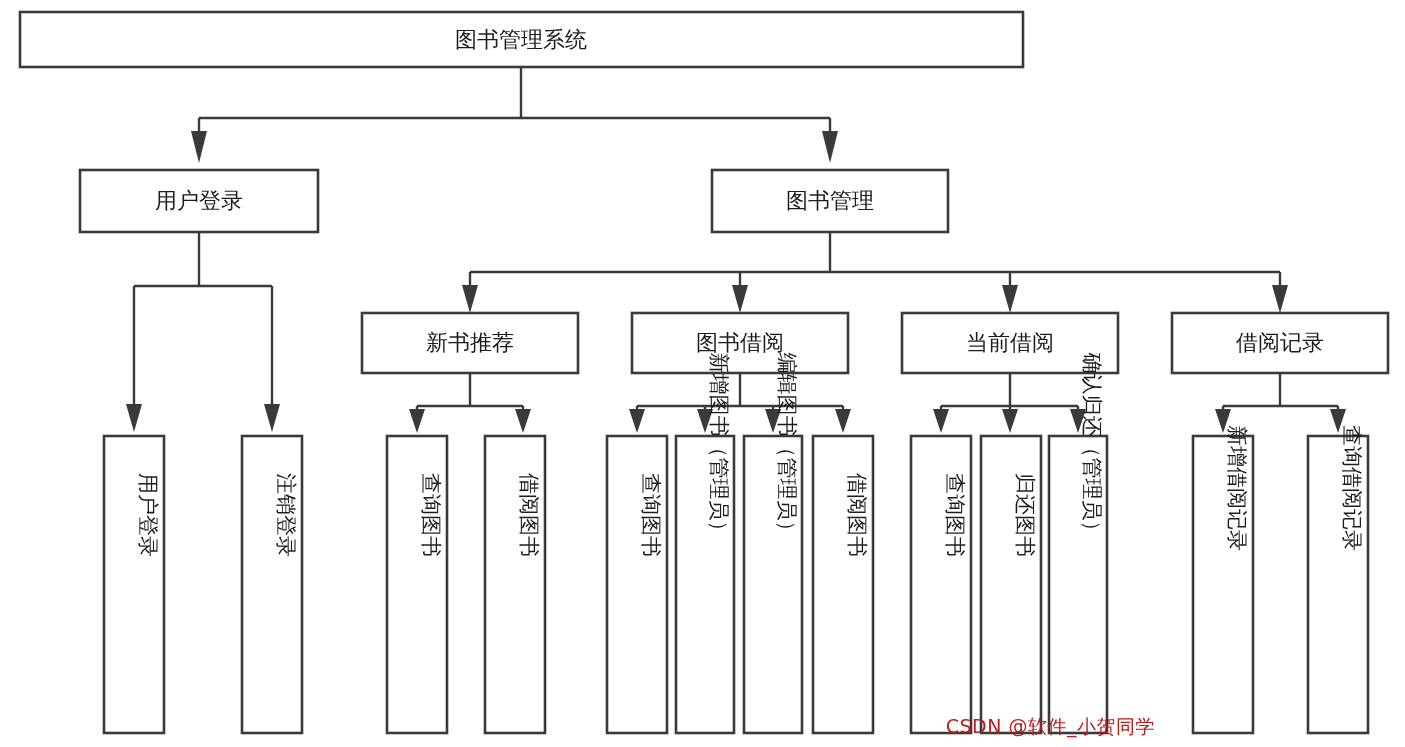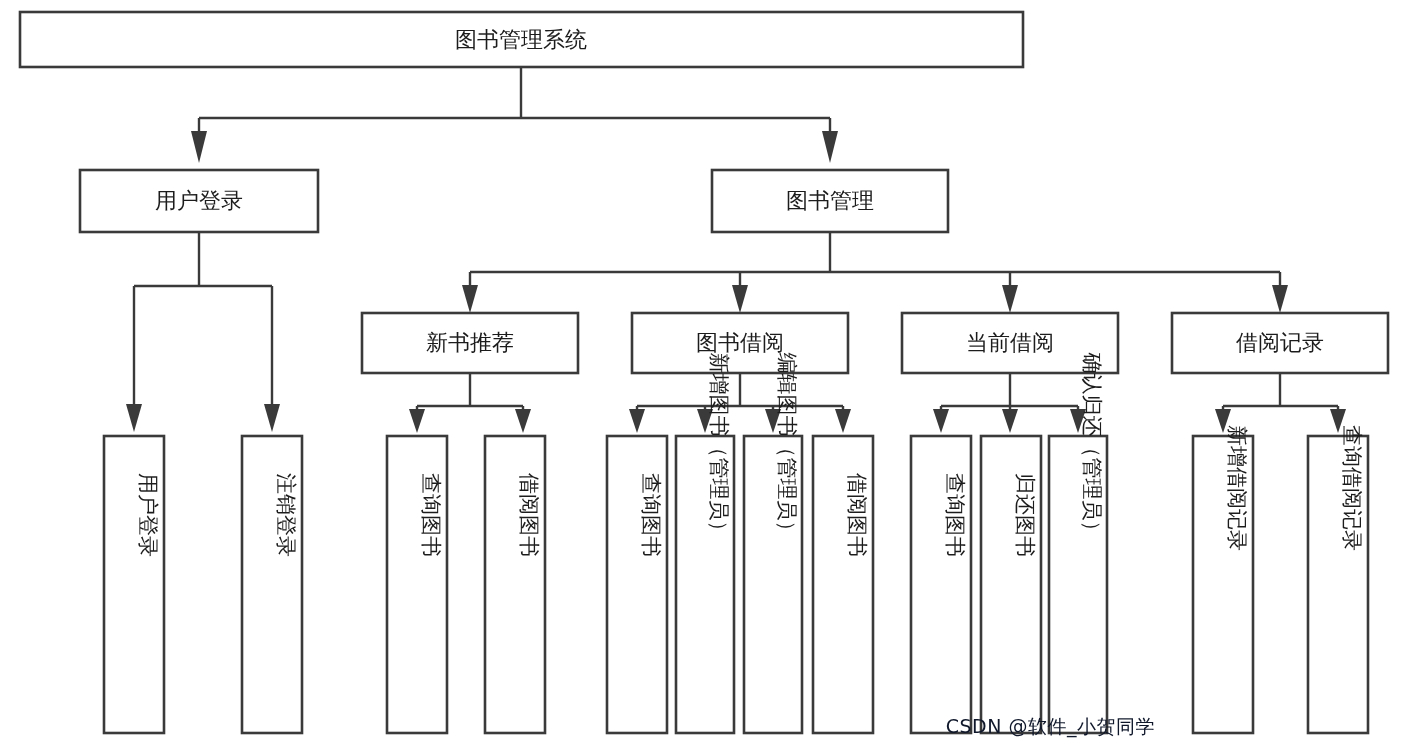--- a/index.html
+++ b/index.html
@@ -55,21 +55,21 @@
     font-size: 21px;
     fill: #1c1c1c;
     text-anchor: middle;
   }
   .watermark {
     position: absolute;
     right: 14px;
     bottom: 7px;
     font-family: "DejaVu Sans", "Liberation Sans", sans-serif;
     font-size: 19px;
-    color: #0f172a;
+    color: #b91c1c;
     letter-spacing: 0.5px;
     white-space: nowrap;
     pointer-events: none;
   }
 </style>
 </head>
 <body>
 
 <div id="diagram-root">
 

